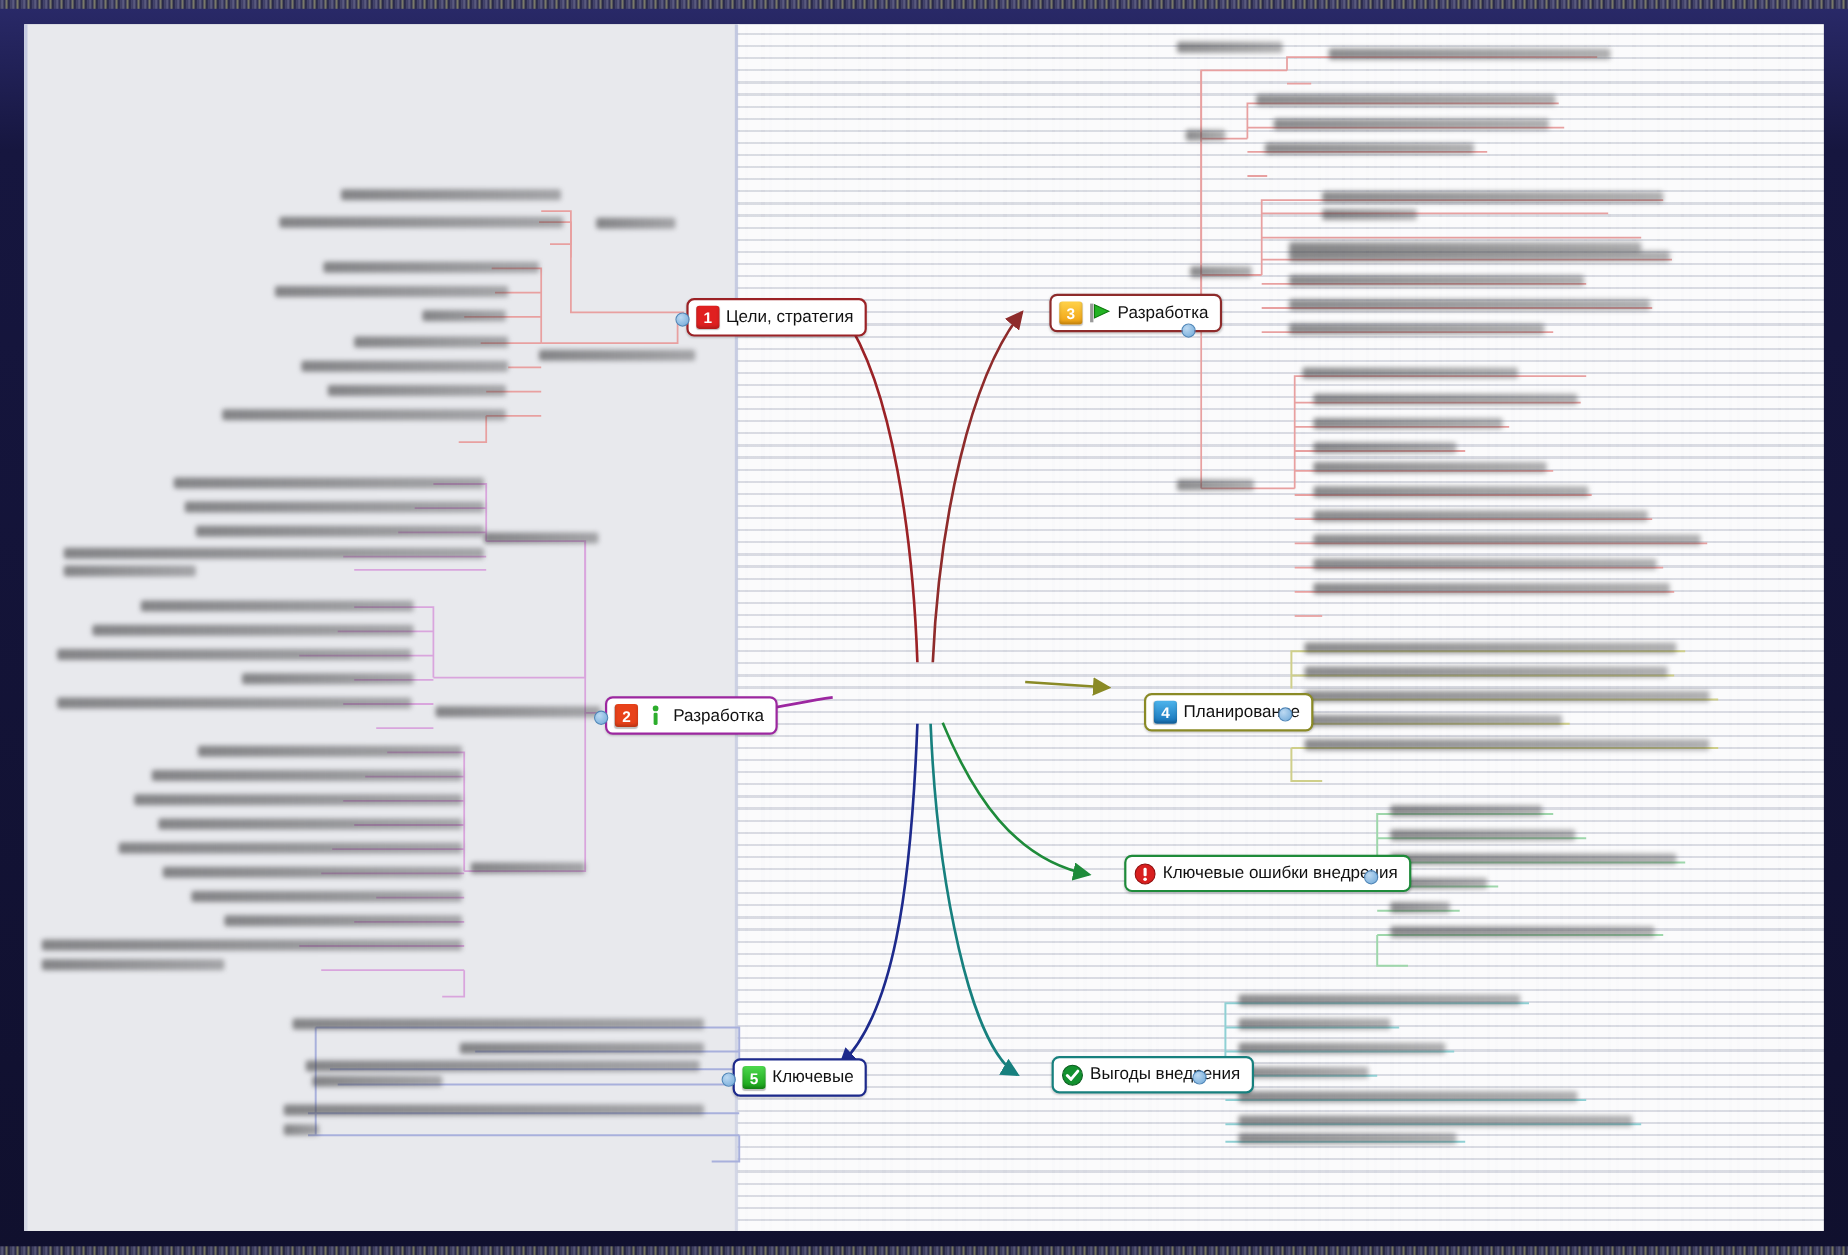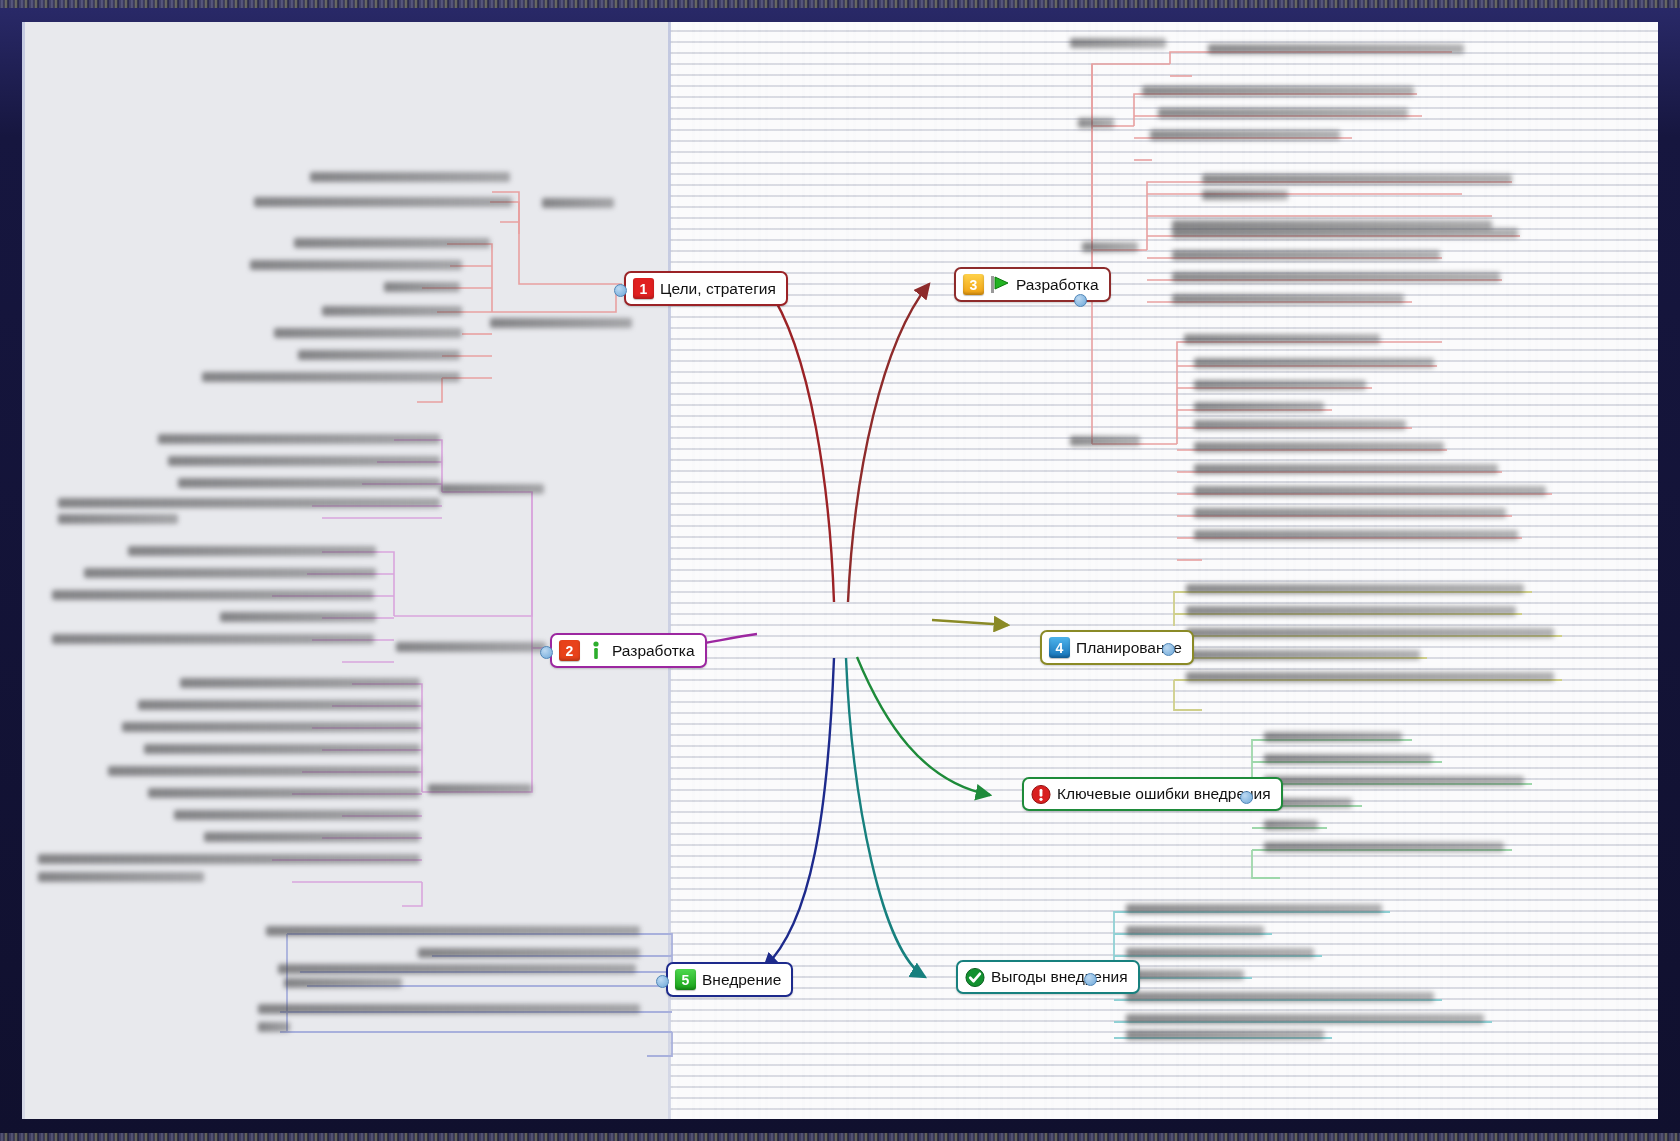--- a/index.html
+++ b/index.html
@@ -431,18 +431,18 @@
           <circle cx="10.5" cy="10.5" r="9.5" fill="#12912f" stroke="#0a5c1e" stroke-width="1"></circle>
           <path d="M5.5,10.8 L9,14.4 L15.6,6.6" fill="none" stroke="#fff" stroke-width="2.8" stroke-linecap="round" stroke-linejoin="round"></path>
         </svg>
       </span>
       <span class="lbl">Выгоды внедрения</span>
     </div>
     <div class="dot" style="left:1062px;top:951px;"></div>
 
     <div class="node" style="left:644px;top:940px;border:2px solid #1d2a8c;">
       <span class="badge" style="background:linear-gradient(180deg,#4ed94e,#17a017);">5</span>
-      <span class="lbl">Внедрение</span>
+      <span class="lbl">Ключевые</span>
     </div>
     <div class="dot" style="left:634px;top:953px;"></div>
 
   </div>
 </div>
 
 </body></html>

